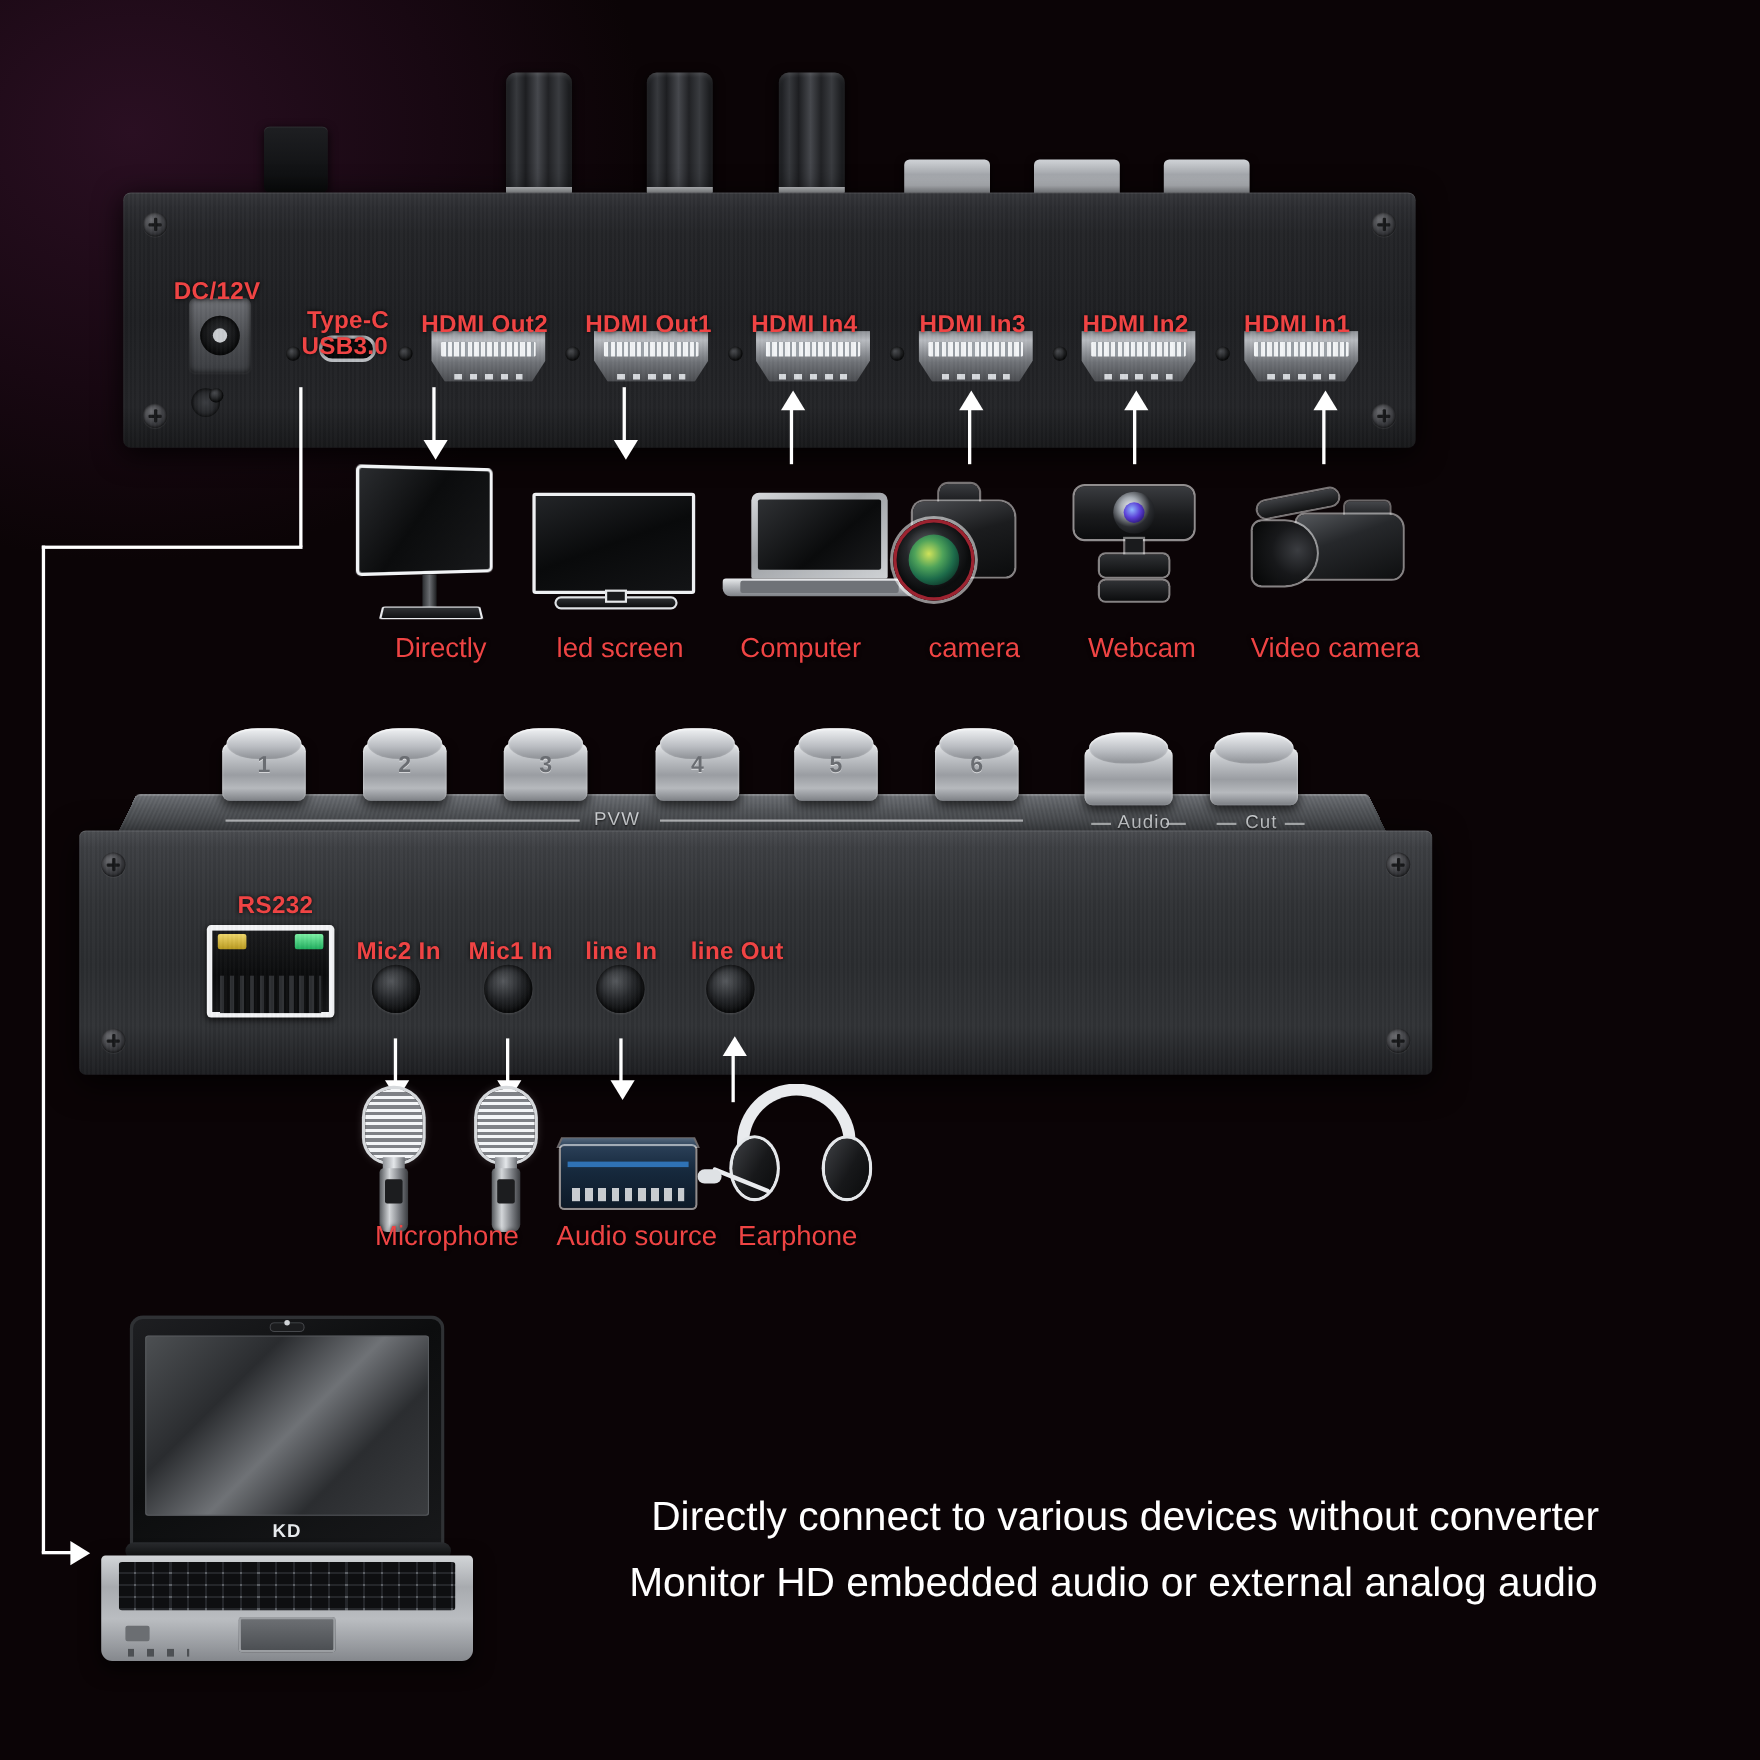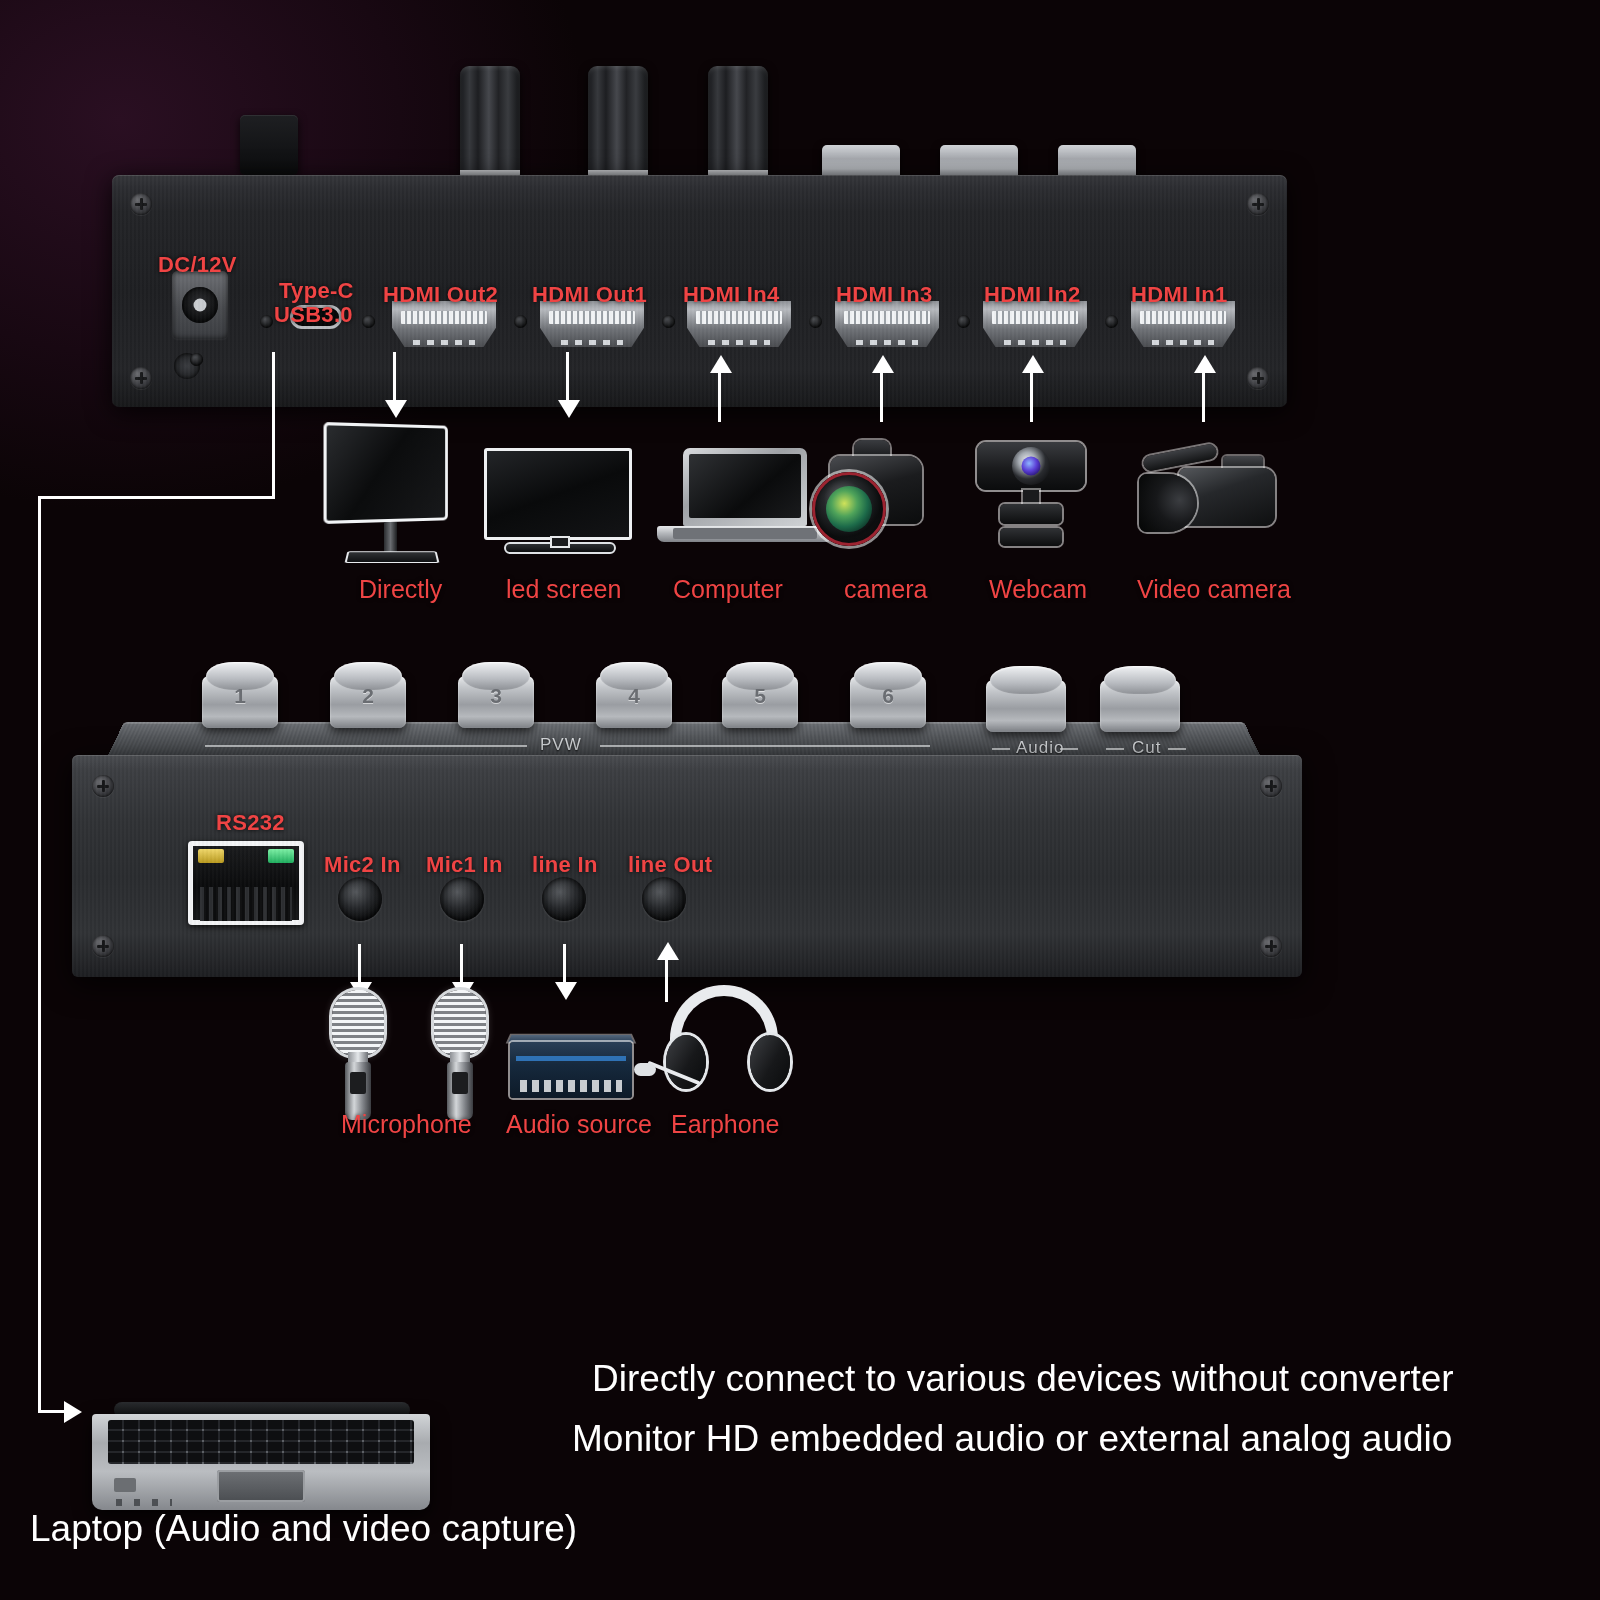--- a/index.html
+++ b/index.html
@@ -589,20 +589,33 @@
     <div class="hp-band" style="left:8px;  top:0;"></div>
     <div class="hp-cup" style="left:4px;  top:50px;"></div>
     <div class="hp-cup" style="left:88px; top:50px;"></div>
     <div class="hp-boom" style="left:-16px; top:86px;"></div>
     <div class="hp-bmic" style="left:-28px; top:78px;"></div>
   </div>
   <div class="lbl dev-lbl" style="left:671px; top:1110px;">Earphone</div>
 
   <div class="dev" style="left:86px; top:1196px; width:360px; height:300px;">
 
+    <div class="abs" style="left:32px; top:0; width:286px; height:212px; border-radius:12px 12px 3px 3px;
+         background:linear-gradient(150deg,#1e1f22 0%,#0c0d0e 45%,#18191b 100%);
+         box-shadow:inset 0 0 0 3px #2f3134;">
+      <div class="abs" style="left:14px; top:18px; right:14px; bottom:30px; border-radius:3px;
+           background:linear-gradient(135deg,#4d5053 0%,#2a2c2f 30%,#6f7276 52%,#2b2d30 72%,#3a3c3f 100%);
+           box-shadow:inset 0 0 0 1px #585b5f;"></div>
+      <div class="abs" style="left:50%; top:6px; transform:translateX(-50%); width:32px; height:9px;
+           border-radius:5px; background:#1b1c1e; box-shadow:inset 0 0 0 1px #46484c;"></div>
+      <div class="abs" style="left:50%; top:2px; transform:translateX(-50%); width:5px; height:5px;
+           margin-top:2px; border-radius:50%; background:#cfd2d5;"></div>
+      <div class="abs" style="left:0; right:0; bottom:6px; text-align:center; font-size:17px;
+           font-weight:bold; color:#e7eaed; letter-spacing:1px;">KD</div>
+    </div>
 
     <div class="abs" style="left:28px; top:206px; width:296px; height:16px; border-radius:8px;
          background:linear-gradient(180deg,#2a2c2f,#0e0f10);"></div>
 
     <div class="abs" style="left:6px; top:218px; width:338px; height:96px; border-radius:4px 4px 10px 10px;
          background:linear-gradient(180deg,#d2d5d8 0%,#a8abaf 30%,#babdc1 60%,#85888d 100%);
          box-shadow:0 6px 18px rgba(0,0,0,.8);">
       <div class="abs" style="left:16px; top:6px; right:16px; height:44px; border-radius:3px;
            background:repeating-linear-gradient(90deg,#3c3e42 0 14px,#9a9da1 14px 16px),
                       repeating-linear-gradient(180deg,#3c3e42 0 9px,#9a9da1 9px 11px);
@@ -611,15 +624,14 @@
            border-radius:3px; background:linear-gradient(180deg,#6e7175,#4a4d51);
            box-shadow:inset 0 0 0 2px #9b9ea2;"></div>
       <div class="abs" style="left:22px; top:64px; width:22px; height:14px; background:#6b6e72; border-radius:2px;"></div>
       <div class="abs" style="left:24px; bottom:4px; width:56px; height:7px;
            background:repeating-linear-gradient(90deg,#4d5054 0 6px, transparent 6px 18px);"></div>
     </div>
   </div>
 
   <div class="tag" style="left:592px; top:1358px;">Directly connect to various devices without converter</div>
   <div class="tag" style="left:572px; top:1418px;">Monitor HD embedded audio or external analog audio</div>
-  <div class="caption" style="left:30px; top:1508px;">Laptop (Audio and video capture)</div>
 
 </div>
 
 </body></html>

